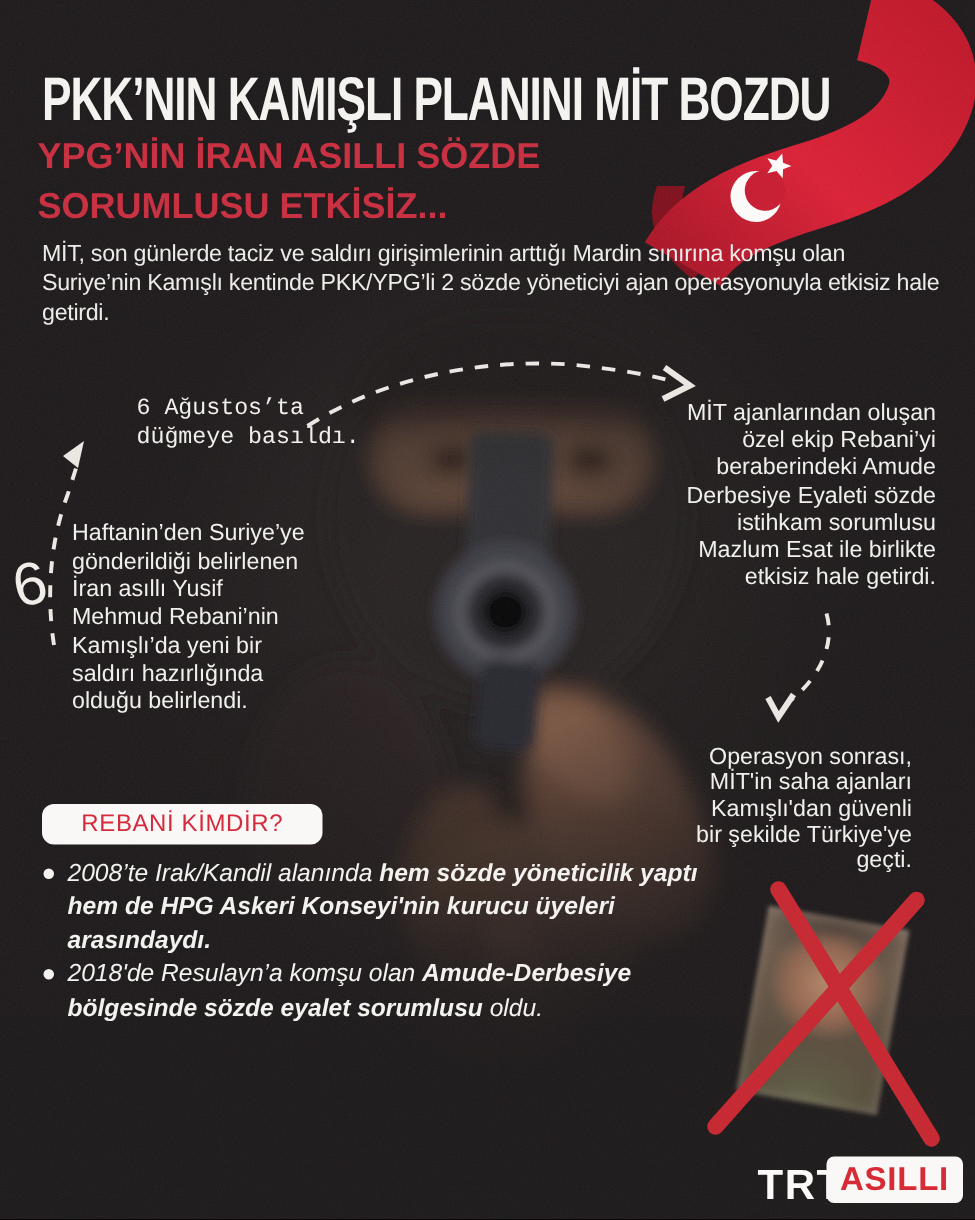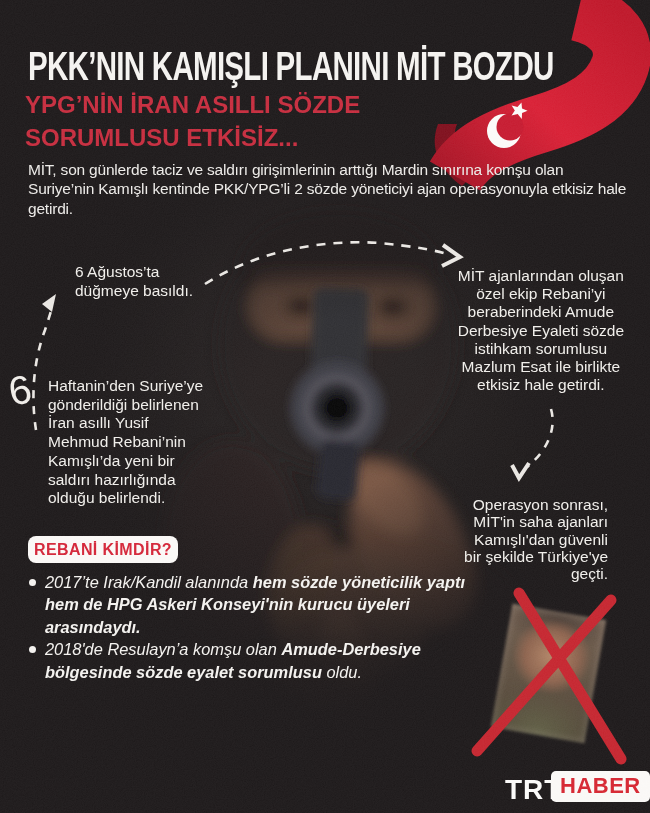--- a/index.html
+++ b/index.html
@@ -24,32 +24,32 @@
   }
   .subtitle{
     left:25px;top:88px;z-index:6;font-weight:700;font-size:24px;line-height:33px;
     color:var(--subtitle-red);white-space:pre-line;letter-spacing:0;
   }
   .intro{left:28px;top:160px;width:600px;z-index:6;font-size:15.5px;line-height:19.4px;
     color:#eceae7;letter-spacing:-0.2px;z-index:6;}
 
   
   .callout{z-index:6;font-size:15.5px;line-height:18.8px;color:#f0eeea;white-space:pre-line;}
-  .co-date{left:75px;top:263px;}
-  .co-origin{left:48px;top:347px;line-height:18.7px;margin-top:30px;}
-  .co-operation{right:26px;top:267px;text-align:center;line-height:18.2px;}
+  .co-date{left:91px;top:263px;font-family:Liberation Mono, monospace;}
+  .co-origin{left:48px;top:347px;line-height:18.7px;}
+  .co-operation{right:26px;top:267px;text-align:right;line-height:18.2px;}
   .co-exit{right:42px;top:496px;text-align:right;line-height:17.3px;}
   .numeral{left:9px;top:368px;z-index:6;font-size:40px;font-weight:400;color:#efece8;
     transform:rotate(-12deg);}
 
   
   .badge{
-    left:28px;top:536px;width:150px;height:27px;z-index:6;background:#faf8f6;border-radius:8px;
+    left:28px;top:536px;width:187px;height:27px;z-index:6;background:#faf8f6;border-radius:8px;
     display:flex;align-items:center;justify-content:center;
-    font-size:16px;font-weight:700;color:var(--badge-red);letter-spacing:.4px;
+    font-size:16px;font-weight:400;color:var(--badge-red);letter-spacing:.4px;
   }
 
   
   .bullets{left:28px;top:571px;width:452px;z-index:6;margin:0;padding:0;list-style:none;
     font-size:16.4px;font-style:italic;line-height:22.4px;color:#f3f1ee;}
   .bullets li{position:relative;padding-left:17px;margin:0;}
   .bullets li::before{content:"";position:absolute;left:1px;top:8px;width:7px;height:7px;
     border-radius:50%;background:#f3f1ee;}
   .bullets .b{font-weight:800;}
 
@@ -168,34 +168,34 @@
 Mazlum Esat ile birlikte
 etkisiz hale getirdi.</div>
   <div class="abs callout co-exit">Operasyon sonrası,
 MİT'in saha ajanları
 Kamışlı'dan güvenli
 bir şekilde Türkiye'ye
 geçti.</div>
 
   <div class="abs badge">REBANİ KİMDİR?</div>
   <ul class="abs bullets" id="bullets">
-      <li><span>2017’te Irak/Kandil alanında </span><span class="b">hem sözde yöneticilik yaptı hem de HPG Askeri Konseyi'nin kurucu üyeleri arasındaydı.</span></li>
+      <li><span>2008’te Irak/Kandil alanında </span><span class="b">hem sözde yöneticilik yaptı hem de HPG Askeri Konseyi'nin kurucu üyeleri arasındaydı.</span></li>
       <li><span>2018'de Resulayn’a komşu olan </span><span class="b">Amude-Derbesiye bölgesinde sözde eyalet sorumlusu </span><span>oldu.</span></li>
     </ul>
 
   <div class="abs photo"></div>
   <svg class="layer" width="650" height="813" viewBox="0 0 650 813" style="z-index:8">
     <g stroke="#c4202a" stroke-width="11" stroke-linecap="round">
       <line x1="519" y1="593" x2="621" y2="759"></line>
       <line x1="611" y1="600" x2="477" y2="751"></line>
     </g>
   </svg>
 
   <div class="abs logo logo-trt">TRT</div>
-  <div class="abs logo logo-haber">HABER</div>
+  <div class="abs logo logo-haber">ASILLI</div>
 
   <svg class="layer" width="650" height="813" style="z-index:9">
     <filter id="n">
         <feTurbulence type="fractalNoise" baseFrequency="0.9" numOctaves="2" stitchTiles="stitch"></feTurbulence>
       <feColorMatrix type="matrix" values="0 0 0 0 1  0 0 0 0 1  0 0 0 0 1  0.55 0.55 0.55 0 0"></feColorMatrix>
       </filter>
     <rect width="650" height="813" filter="url(#n)" opacity="0.06"></rect>
   </svg>
 </div>
 

